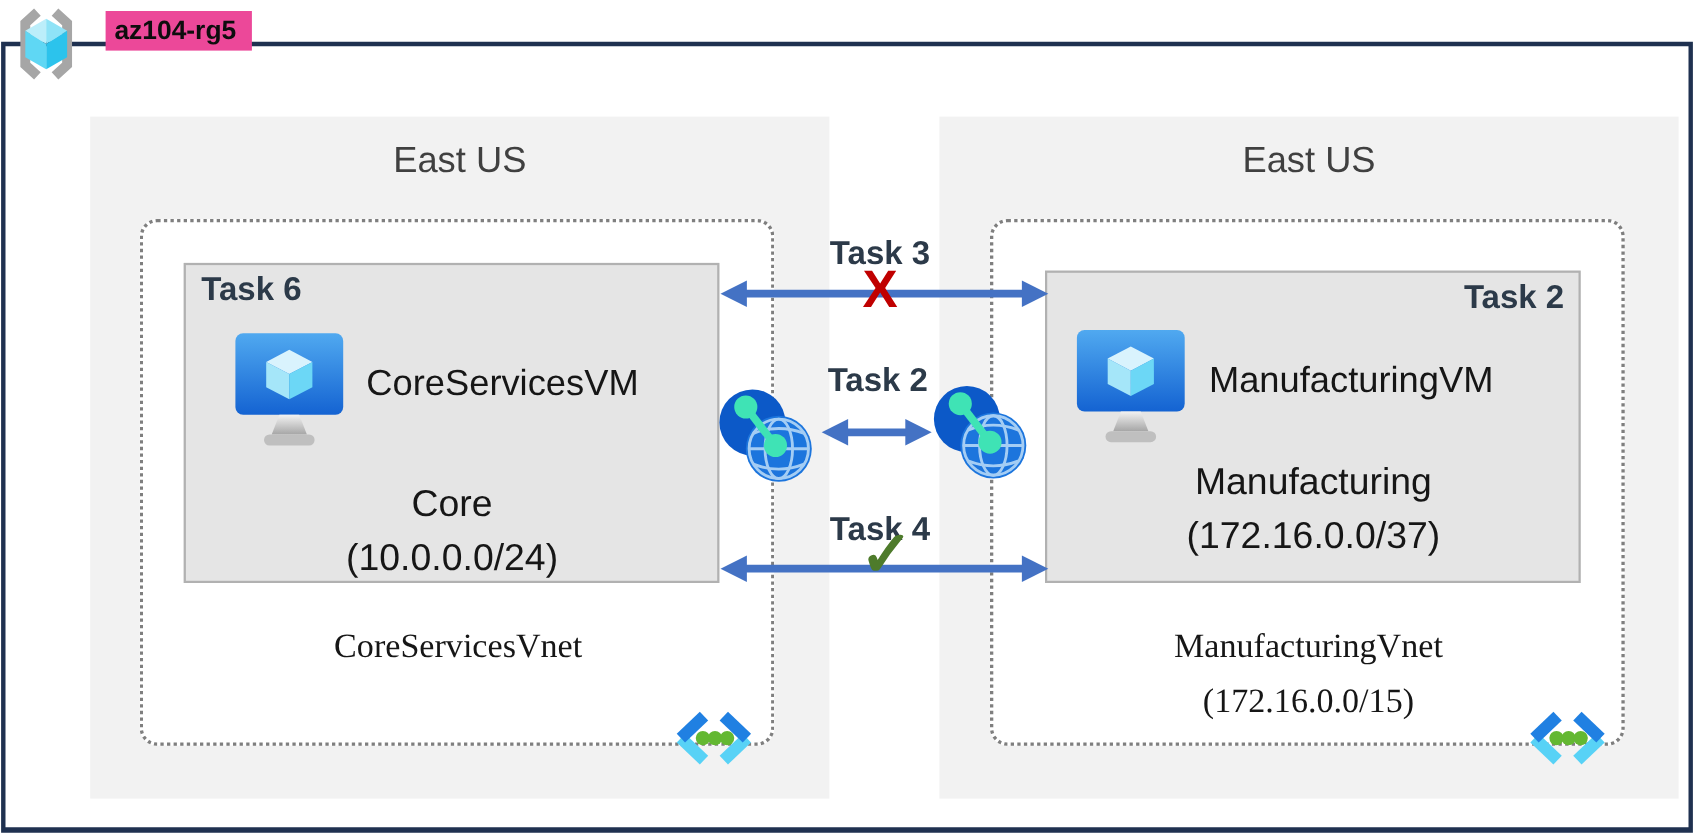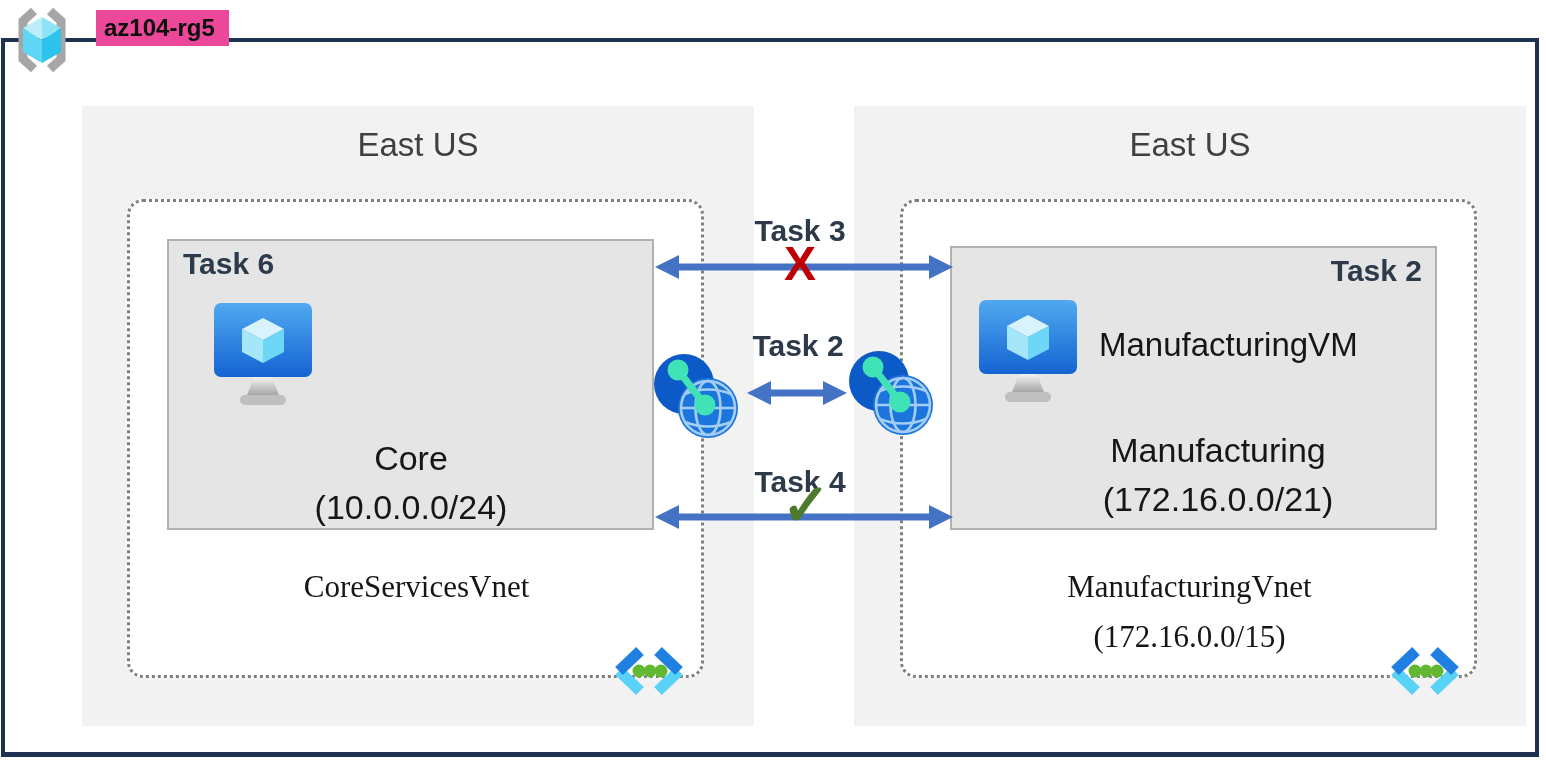--- a/index.html
+++ b/index.html
@@ -62,38 +62,39 @@
           <stop offset="1" stop-color="#a6a6a6"></stop>
       </linearGradient>
     </defs>
     <rect x="1" y="1" width="98" height="74" rx="7" fill="url(#g-screen)"></rect>
     <polygon points="50,16 71,27 50,38 29,27" fill="#d9f3fd"></polygon>
     <polygon points="29,27 50,38 50,61 29,50" fill="#a5e6f9"></polygon>
     <polygon points="71,27 50,38 50,61 71,50" fill="#6cd7f6"></polygon>
     <polygon points="41,75 59,75 66,93 34,93" fill="url(#g-stand)"></polygon>
     <rect x="27" y="93" width="46" height="10" rx="5" fill="#bfbfbf"></rect>
   </svg>
+  <div class="vm-name" style="left:333px;top:329px;">CoreServicesVM</div>
 
   <svg class="abs" style="left:978px;top:299px;" width="100" height="106" viewBox="0 0 100 106">
     <rect x="1" y="1" width="98" height="74" rx="7" fill="url(#g-screen)"></rect>
     <polygon points="50,16 71,27 50,38 29,27" fill="#d9f3fd"></polygon>
     <polygon points="29,27 50,38 50,61 29,50" fill="#a5e6f9"></polygon>
     <polygon points="71,27 50,38 50,61 71,50" fill="#6cd7f6"></polygon>
     <polygon points="41,75 59,75 66,93 34,93" fill="url(#g-stand)"></polygon>
     <rect x="27" y="93" width="46" height="10" rx="5" fill="#bfbfbf"></rect>
   </svg>
   <div class="vm-name" style="left:1099px;top:326px;">ManufacturingVM</div>
 
   <div class="center-text subnet-text" style="left:168px;width:486px;top:434px;">
     <div>Core</div>
     <div>(10.0.0.0/24)</div>
   </div>
-  <div class="center-text subnet-text" style="left:951px;width:486px;top:426px;padding-left:24px;">
+  <div class="center-text subnet-text" style="left:951px;width:486px;top:414px;">
     <div>Manufacturing</div>
-    <div>(172.16.0.0/21)</div>
+    <div>(172.16.0.0/37)</div>
   </div>
 
   <div class="center-text vnet-text" style="left:128px;width:577px;top:562px;">
     <div>CoreServicesVnet</div>
   </div>
   <div class="center-text vnet-text" style="left:901px;width:577px;top:562px;">
     <div>ManufacturingVnet</div>
     <div>(172.16.0.0/15)</div>
   </div>
 

